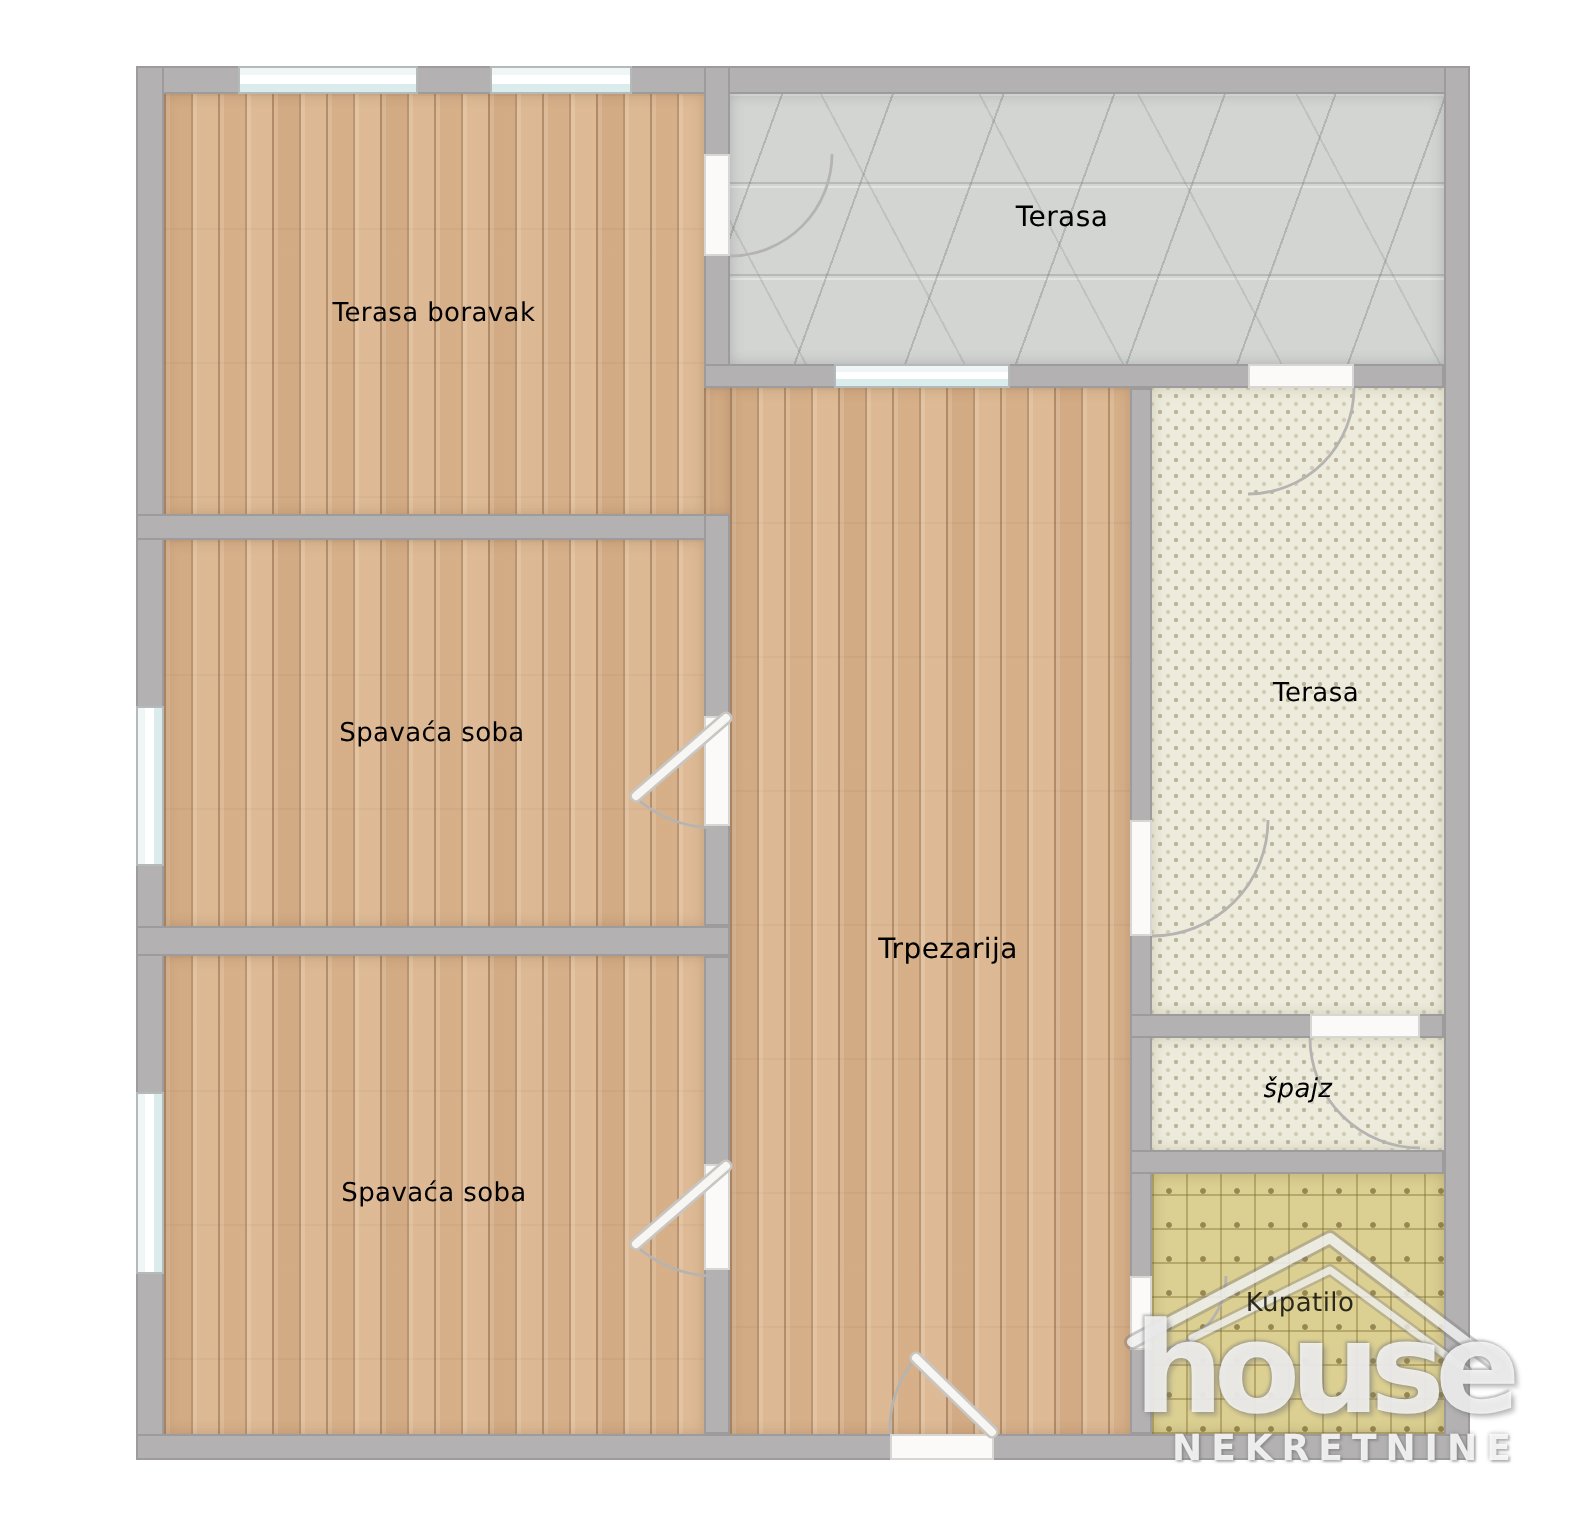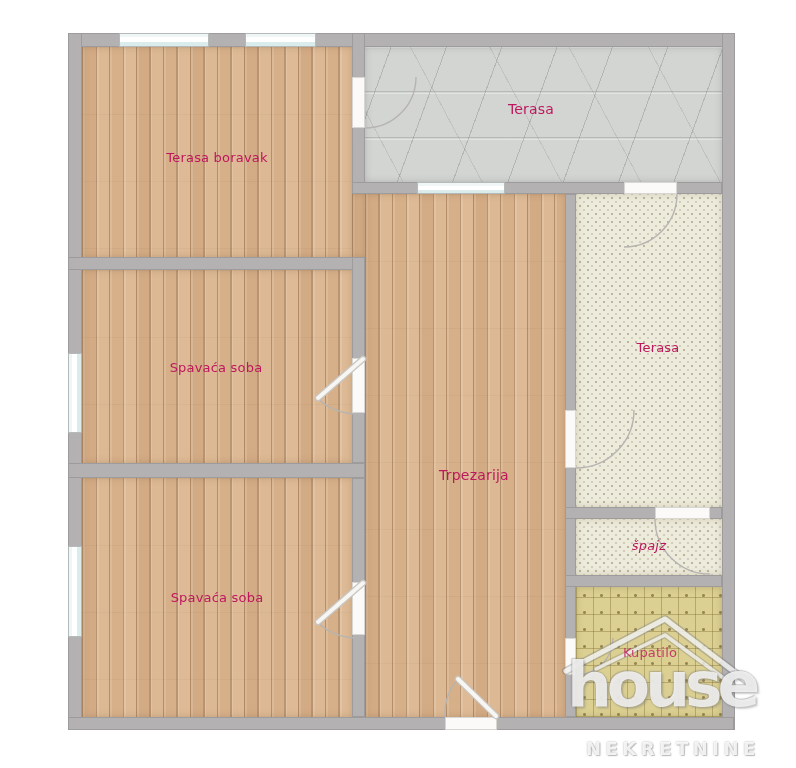--- a/index.html
+++ b/index.html
@@ -42,30 +42,30 @@
     background-position:0 0,0 0,0 0;
     box-shadow: inset 0 0 7px rgba(110,95,40,.3);
   }
   
   .wall{background:#b3b1b1; box-shadow: inset 0 0 0 1px rgba(138,136,136,.55);}
   .door{background:#fbfaf8; box-shadow: inset 0 0 0 1px #d8d6d2;}
   .window.h{background:linear-gradient(180deg,#f0f6f6 0 32%,#ffffff 32% 64%,#daeceb 64% 100%);
             box-shadow: inset 0 0 0 1px #b4baba;}
   .window.v{background:linear-gradient(90deg,#f0f6f6 0 32%,#ffffff 32% 64%,#daeceb 64% 100%);
             box-shadow: inset 0 0 0 1px #b4baba;}
-  .room-label{position:absolute;transform:translate(-50%,-50%);color:#be185d;font-size:13px;
+  .room-label{position:absolute;transform:translate(-50%,-50%);color:#000000;font-size:13px;
               white-space:nowrap;letter-spacing:.2px;}
   #overlay{position:absolute;left:0;top:0;pointer-events:none;}
   
   .wm-brand{position:absolute;left:567px;top:648px;font-size:63px;font-weight:bold;letter-spacing:-5px;
             color:rgba(255,255,255,.80);
             text-shadow:0 0 2px rgba(115,115,115,.55), 2px 2px 2px rgba(120,120,120,.35), -1px -1px 1px rgba(130,130,130,.3);}
   .wm-sub{position:absolute;left:586px;top:714px;font-size:18px;font-weight:bold;letter-spacing:4.5px;
           color:rgba(255,255,255,.85);
-          text-shadow:0 0 2px rgba(115,115,115,.6), 1px 1px 1px rgba(120,120,120,.4);margin-top:24px;}
+          text-shadow:0 0 2px rgba(115,115,115,.6), 1px 1px 1px rgba(120,120,120,.4);}
 </style>
 </head>
 <body>
 
 <div id="stage">
 
   <div class="room wood" style="left:82px;top:47px;width:270px;height:210px;"></div>
   <div class="room stone" style="left:365px;top:47px;width:357px;height:135px;"></div>
   <div class="room wood" style="left:82px;top:270px;width:270px;height:193px;"></div>
   <div class="room wood" style="left:82px;top:478px;width:270px;height:239px;"></div>

